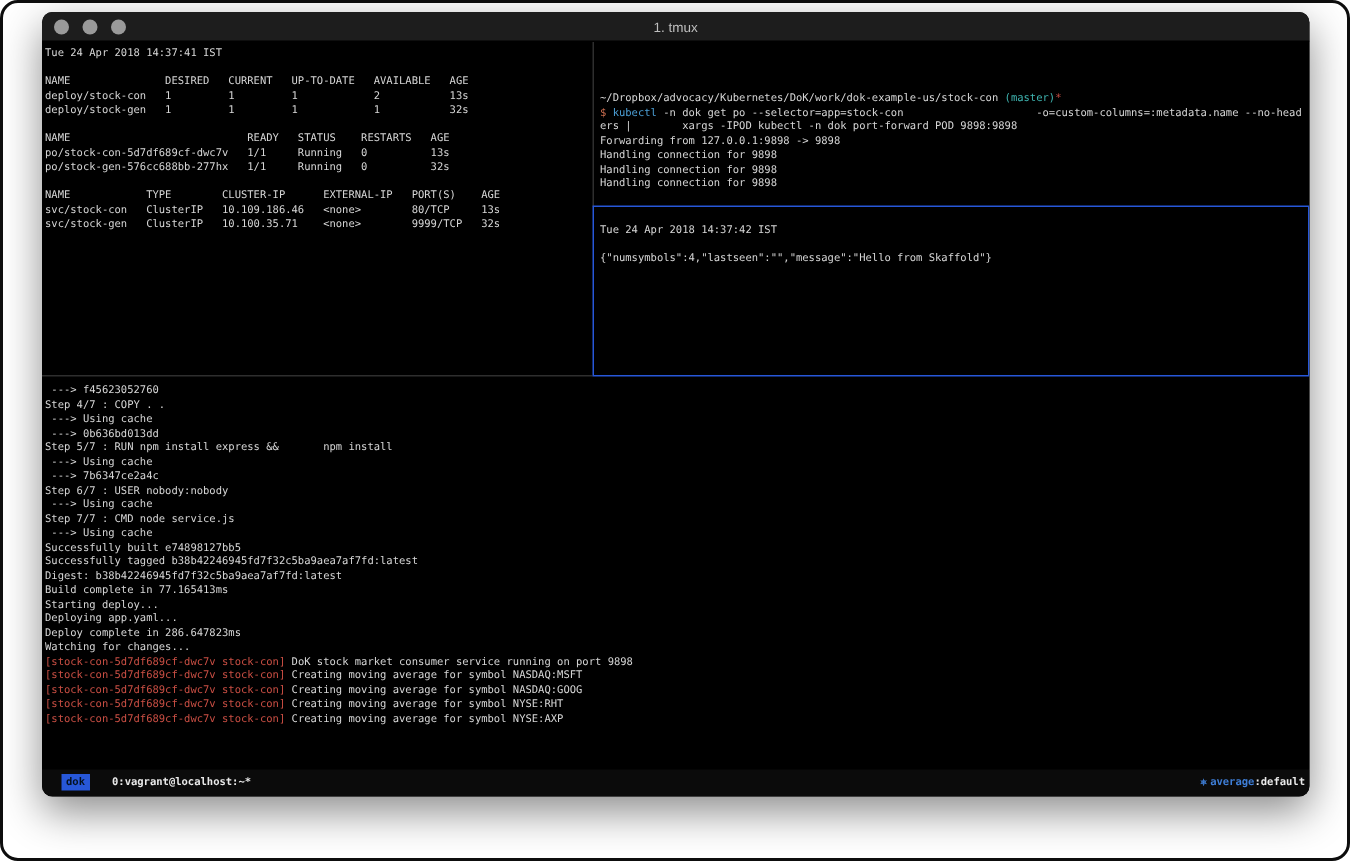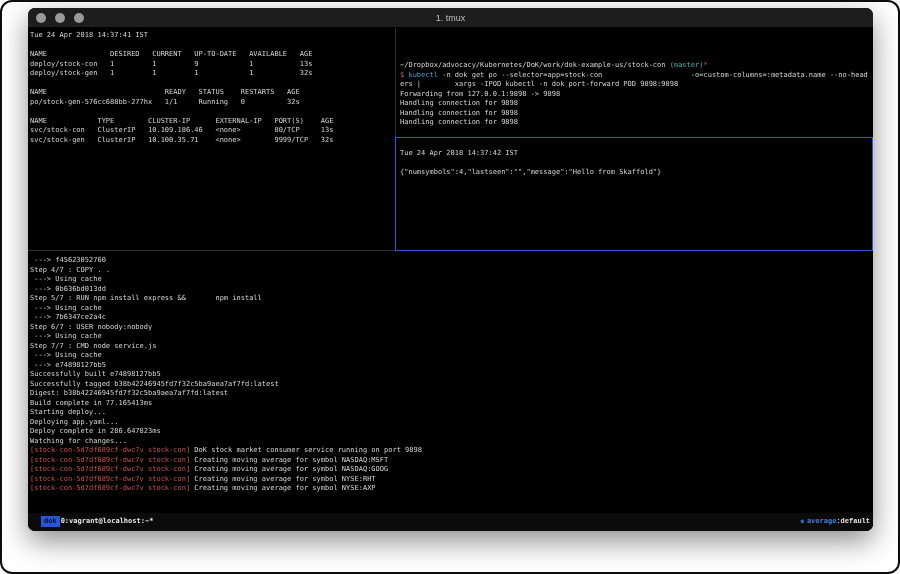--- a/index.html
+++ b/index.html
@@ -28,25 +28,25 @@
   .pane-bot  { left:2px;   top:228px; }
 
   .vborder-dark  { position:absolute; left:367px; top:0;    width:1px;  height:110px; background:#2e2e2e; }
   .hborder-dark  { position:absolute; left:0;     top:222px; width:367px; height:1px;  background:#2e2e2e; }
   .active-border { position:absolute; left:367px; top:109px; width:478px; height:114px;
                    border:1px solid var(--blue); pointer-events:none; }
 
   .statusbar { position:relative; height:18px; background:#0b0b0b; display:flex; align-items:center;
                padding:0 3px 2px 2px; font-size:7px; font-weight:bold; }
   .session-badge { background:var(--blue); color:#04111f; padding:0 3px; height:11px; line-height:11px;margin-left:11px; }
-  .win-name { color:#e9e9e9; margin-left:1px; }
+  .win-name { color:#e9e9e9; margin-left:15px; }
   .status-right { margin-left:auto; display:flex; align-items:center; }
   .helm-ic, .kube-ctx { color:var(--status-blue); font-weight:bold; }
   .helm-ic { margin-right:2px; font-size:8px; }
-  .kube-ns { color:#e9e9e9;font-family:Liberation Mono, monospace; }
+  .kube-ns { color:#e9e9e9; }
 </style>
 </head>
 <body>
 
 <div class="page">
   <div class="window">
 
     <div class="titlebar">
       <div class="lights">
         <span class="light"></span>
@@ -54,24 +54,25 @@
         <span class="light"></span>
       </div>
       <div class="wtitle">1. tmux</div>
     </div>
 
     <div class="term">
       <div class="lines pane-tl">
           <div class="tline"><span>Tue 24 Apr 2018 14:37:41 IST</span></div>
           <div class="tline"><span></span></div>
           <div class="tline"><span>NAME               DESIRED   CURRENT   UP-TO-DATE   AVAILABLE   AGE</span></div>
-          <div class="tline"><span>deploy/stock-con   1         1         9            1           13s</span></div>
+          <div class="tline"><span>deploy/stock-con   1         1         1            2           13s</span></div>
           <div class="tline"><span>deploy/stock-gen   1         1         1            1           32s</span></div>
           <div class="tline"><span></span></div>
           <div class="tline"><span>NAME                            READY   STATUS    RESTARTS   AGE</span></div>
+          <div class="tline"><span>po/stock-con-5d7df689cf-dwc7v   1/1     Running   0          13s</span></div>
           <div class="tline"><span>po/stock-gen-576cc688bb-277hx   1/1     Running   0          32s</span></div>
           <div class="tline"><span></span></div>
           <div class="tline"><span>NAME            TYPE        CLUSTER-IP      EXTERNAL-IP   PORT(S)    AGE</span></div>
           <div class="tline"><span>svc/stock-con   ClusterIP   10.109.186.46   &lt;none&gt;        80/TCP     13s</span></div>
           <div class="tline"><span>svc/stock-gen   ClusterIP   10.100.35.71    &lt;none&gt;        9999/TCP   32s</span></div>
         </div>
       <div class="lines pane-tr1">
           <div class="tline"><span>~/Dropbox/advocacy/Kubernetes/DoK/work/dok-example-us/stock-con </span><span style="color: rgb(63, 181, 177);">(master)</span><span style="color: rgb(203, 79, 68);">*</span></div>
           <div class="tline"><span style="color: rgb(203, 109, 79);">$ </span><span style="color: rgb(75, 159, 214);">kubectl</span><span> -n dok get po --selector=app=stock-con                     -o=custom-columns=:metadata.name --no-head</span></div>
           <div class="tline"><span>ers |        xargs -IPOD kubectl -n dok port-forward POD 9898:9898</span></div>
@@ -90,21 +91,20 @@
           <div class="tline"><span>Step 4/7 : COPY . .</span></div>
           <div class="tline"><span> ---&gt; Using cache</span></div>
           <div class="tline"><span> ---&gt; 0b636bd013dd</span></div>
           <div class="tline"><span>Step 5/7 : RUN npm install express &amp;&amp;       npm install</span></div>
           <div class="tline"><span> ---&gt; Using cache</span></div>
           <div class="tline"><span> ---&gt; 7b6347ce2a4c</span></div>
           <div class="tline"><span>Step 6/7 : USER nobody:nobody</span></div>
           <div class="tline"><span> ---&gt; Using cache</span></div>
           <div class="tline"><span>Step 7/7 : CMD node service.js</span></div>
           <div class="tline"><span> ---&gt; Using cache</span></div>
-          <div class="tline"><span> ---&gt; e74898127bb5</span></div>
           <div class="tline"><span>Successfully built e74898127bb5</span></div>
           <div class="tline"><span>Successfully tagged b38b42246945fd7f32c5ba9aea7af7fd:latest</span></div>
           <div class="tline"><span>Digest: b38b42246945fd7f32c5ba9aea7af7fd:latest</span></div>
           <div class="tline"><span>Build complete in 77.165413ms</span></div>
           <div class="tline"><span>Starting deploy...</span></div>
           <div class="tline"><span>Deploying app.yaml...</span></div>
           <div class="tline"><span>Deploy complete in 286.647823ms</span></div>
           <div class="tline"><span>Watching for changes...</span></div>
           <div class="tline"><span style="color: rgb(203, 79, 68);">[stock-con-5d7df689cf-dwc7v stock-con]</span><span> DoK stock market consumer service running on port 9898</span></div>
           <div class="tline"><span style="color: rgb(203, 79, 68);">[stock-con-5d7df689cf-dwc7v stock-con]</span><span> Creating moving average for symbol NASDAQ:MSFT</span></div>

